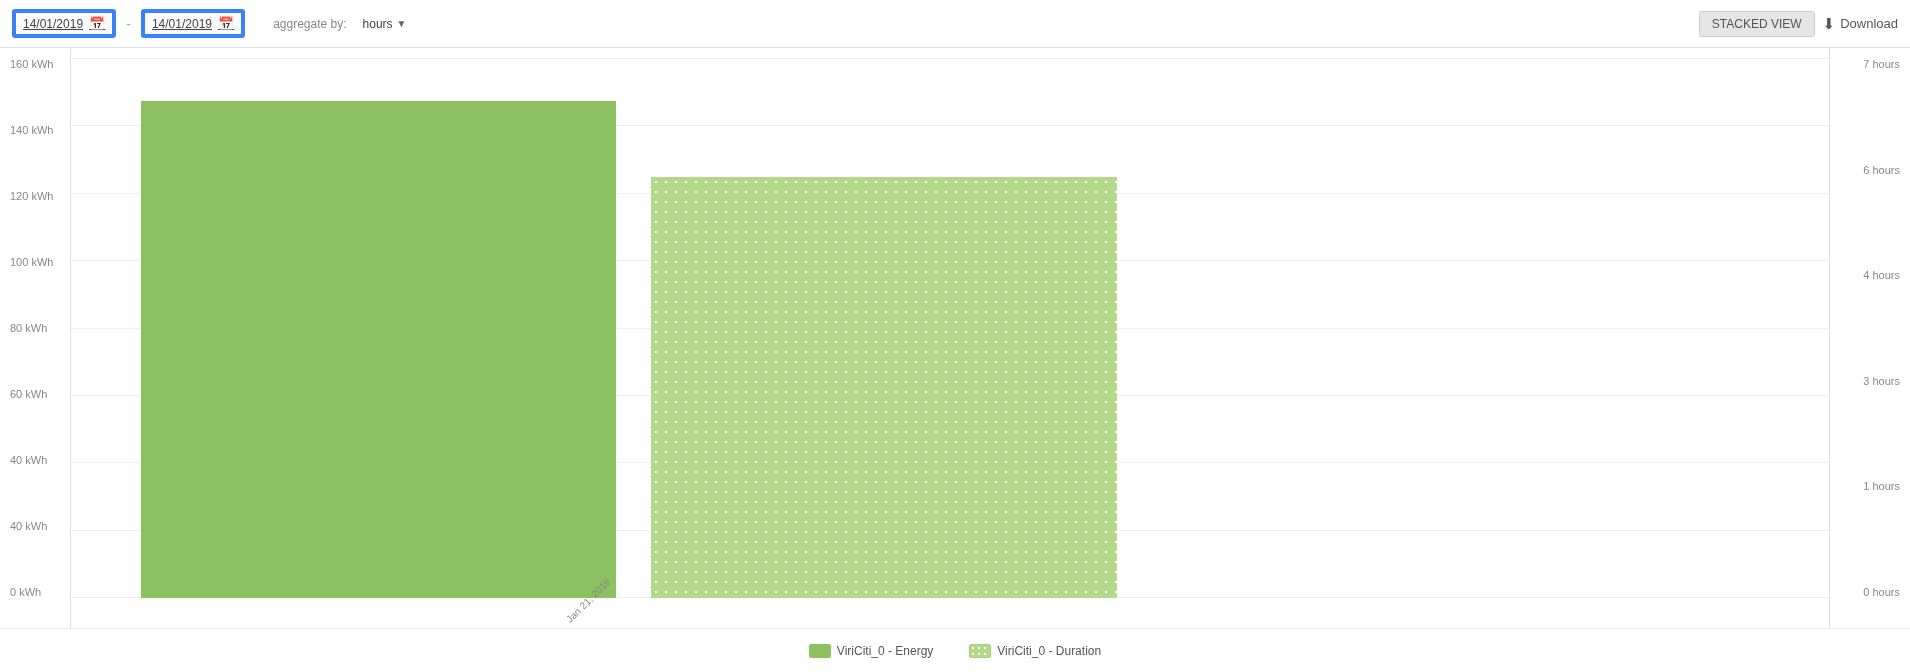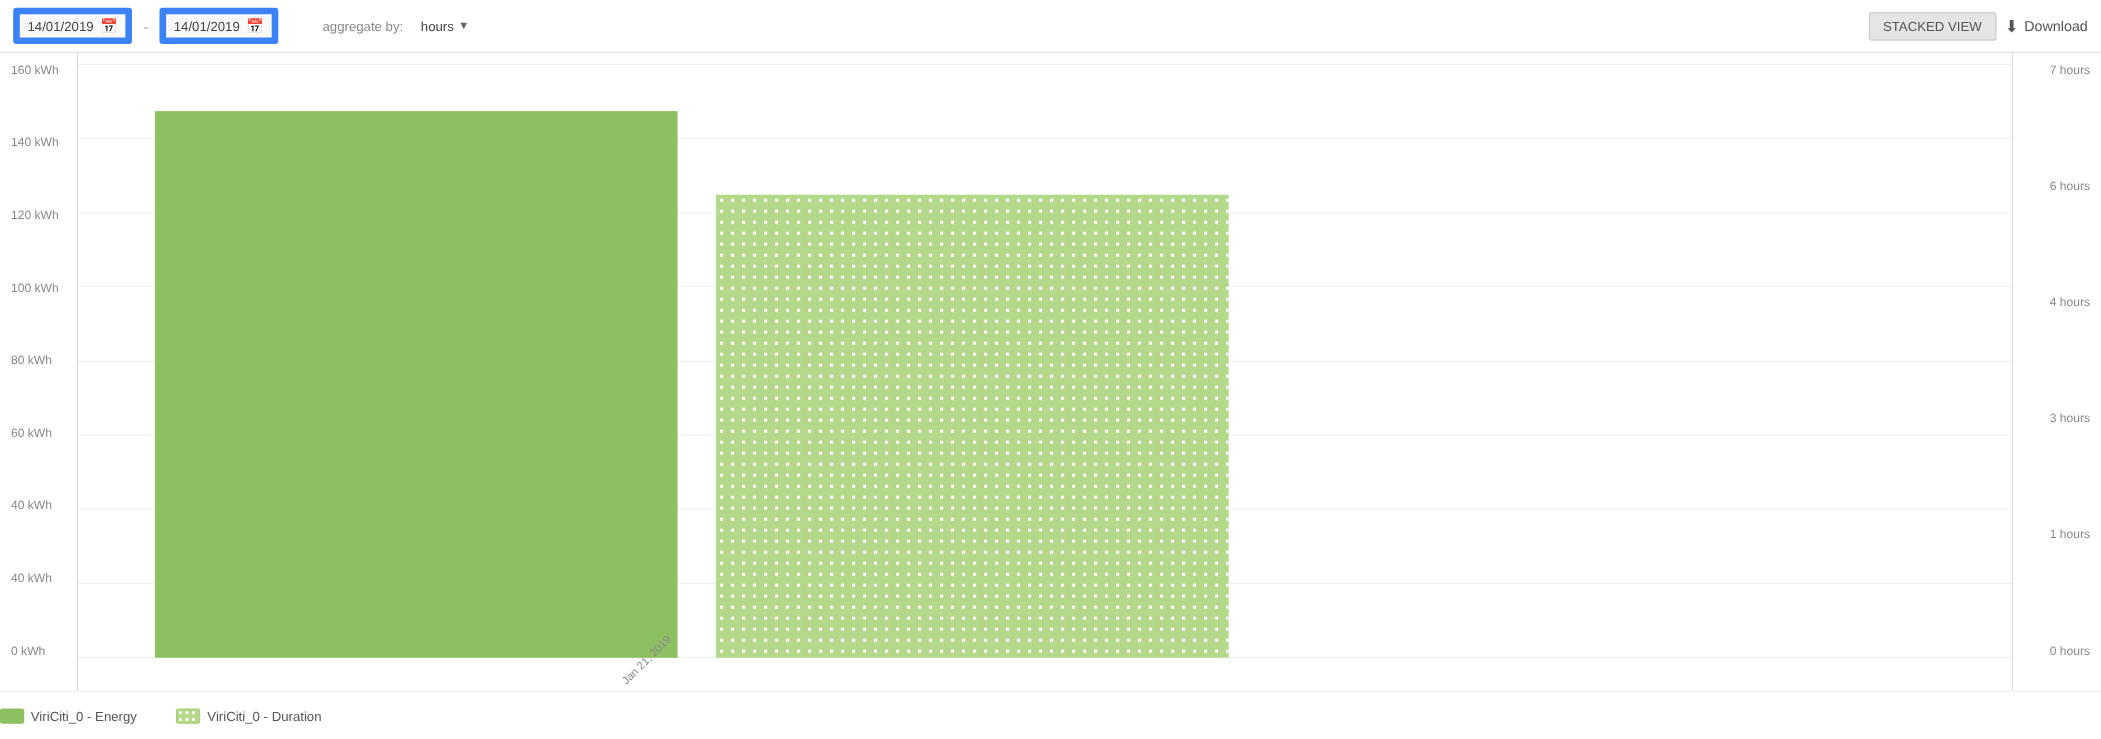--- a/index.html
+++ b/index.html
@@ -10,43 +10,44 @@
       align-items: center;
       padding: 8px 12px;
       border-bottom: 1px solid #e0e0e0;
       gap: 8px;
       height: 48px;
     }
 
     .date-input {
       display: flex;
       align-items: center;
-      border: 6px solid #3b82f6;
+      border: 4px solid #3b82f6;
       border-radius: 3px;
       padding: 3px 7px;
       background: #fafafa;
       gap: 6px;
       font-size: 12px;
       color: #444;
+      text-decoration: underline;
     }
 
     .date-icon {
       font-size: 13px;
       color: #888;
     }
 
     .separator {
       color: #aaa;
       font-size: 14px;
       padding: 0 2px;
     }
 
     .aggregate-label {
       color: #888;
-      margin-left: 32px;
+      margin-left: 20px;
       text-align: right;
     }
 
     .aggregate-select {
       display: flex;
       align-items: center;
       gap: 4px;
       margin-left: 8px;
       color: #444;
       cursor: pointer;
@@ -176,20 +177,21 @@
       font-size: 10px;
       color: #888;
       transform: rotate(-45deg);
       transform-origin: top left;
       white-space: nowrap;
     }
 
     
     .legend {
       display: flex;
+      justify-content: center;
       align-items: center;
       gap: 36px;
       height: 44px;
       border-top: 1px solid #eee;
       font-size: 12px;
       color: #555;
     }
 
     .legend-item {
       display: flex;

